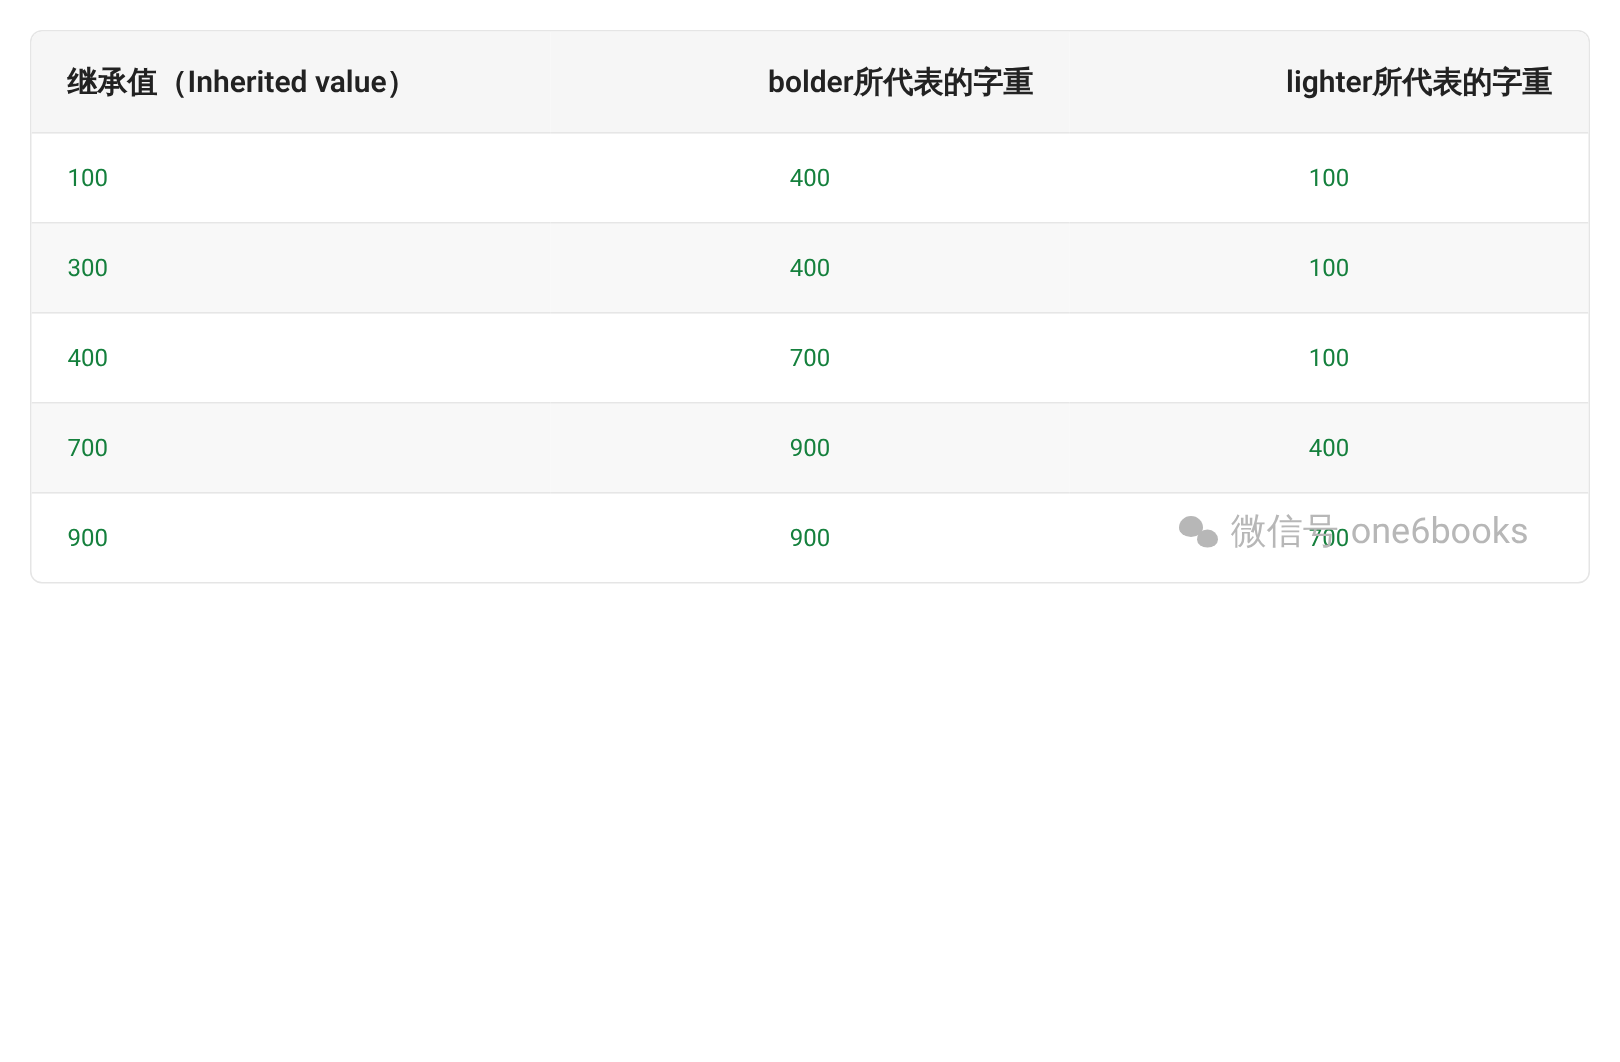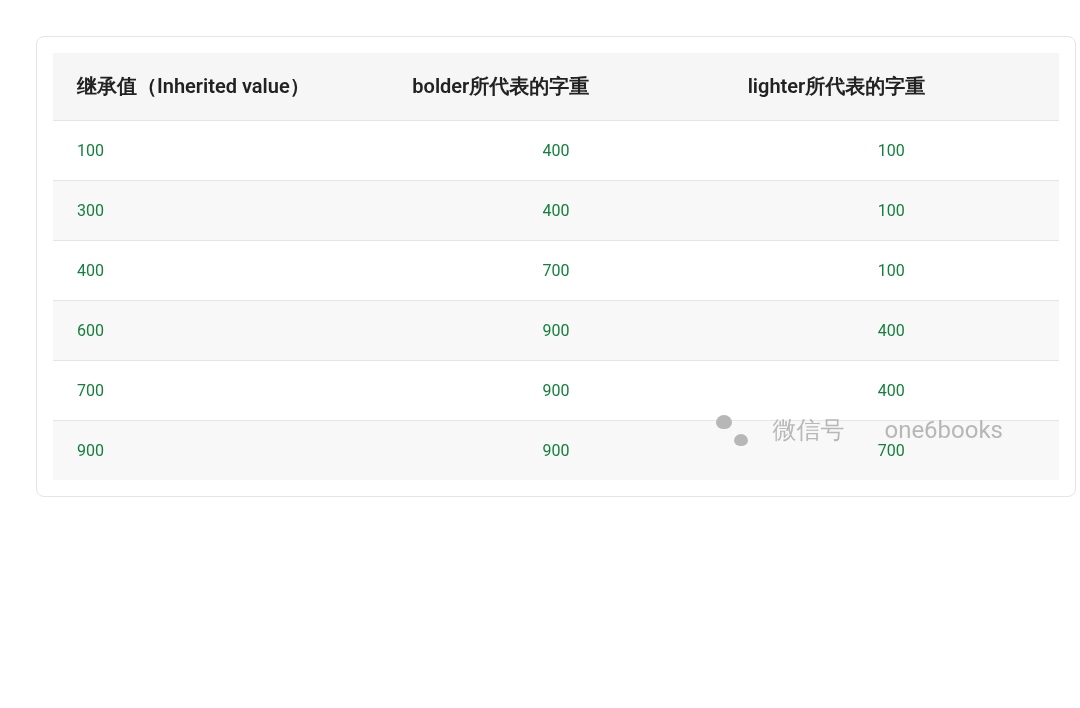--- a/index.html
+++ b/index.html
@@ -1,17 +1,17 @@
 <!DOCTYPE html>
 <html><head>
   <meta charset="utf-8">
   <style>
     * {
       margin: 0;
-      padding: 16px;
+      padding: 0;
       box-sizing: border-box;
     }
     body {
       font-family: -apple-system, BlinkMacSystemFont, "Segoe UI", Roboto, "Helvetica Neue", Arial, sans-serif;
       background: #ffffff;
       padding: 20px;
       width: 1080px;
       height: 708px;
     }
     .table-wrap {
@@ -32,21 +32,21 @@
       border-bottom: 1px solid #e6e6e6;
     }
     th {
       background: #f6f6f6;
       font-weight: 600;
       text-align: left;
       color: #222;
       font-size: 20px;
     }
     th:nth-child(2), th:nth-child(3) {
-      text-align: left;
+      text-align: right;
     }
     td:nth-child(1) {
       text-align: left;
     }
     td:nth-child(2), td:nth-child(3) {
       text-align: center;
     }
     tbody tr:nth-child(even) {
       background: #f8f8f8;
     }
@@ -113,25 +113,20 @@
         <td>300</td>
         <td>400</td>
         <td>100</td>
       </tr>
       <tr>
         <td>400</td>
         <td>700</td>
         <td>100</td>
       </tr>
       <tr>
-        <td>600</td>
-        <td>900</td>
-        <td>400</td>
-      </tr>
-      <tr>
         <td>700</td>
         <td>900</td>
         <td>400</td>
       </tr>
       <tr>
         <td>900</td>
         <td>900</td>
         <td>700</td>
       </tr>
     </tbody>

